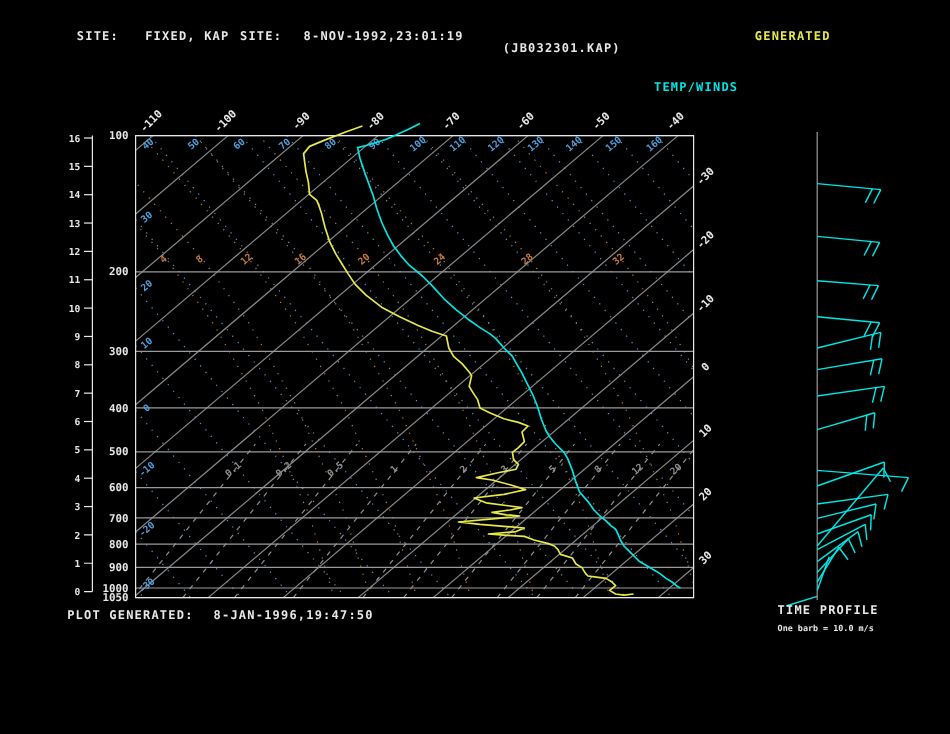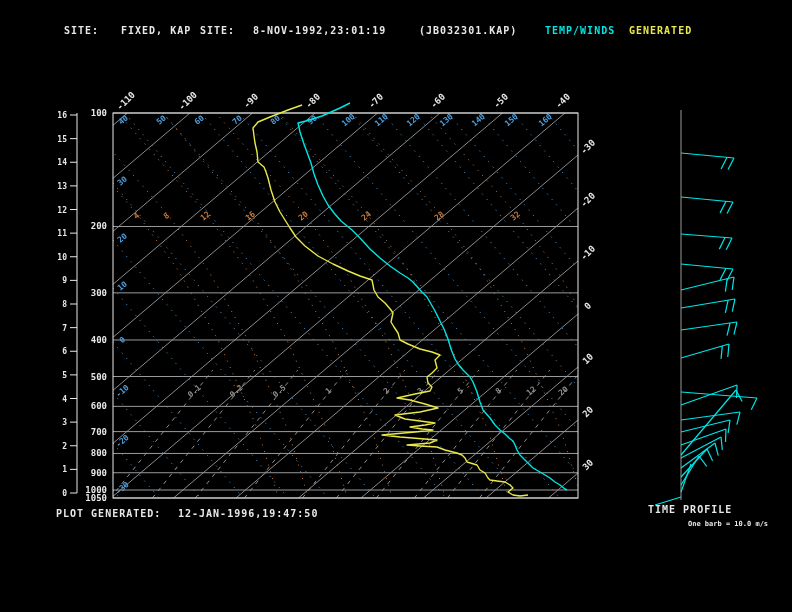--- a/index.html
+++ b/index.html
@@ -1,33 +1,33 @@
 <!DOCTYPE html>
 <html><head>
 <meta charset="utf-8">
 <style>
   html,body{margin:0;padding:0;background:#000;}
   #screen{position:relative;width:792px;height:612px;background:#000;overflow:hidden;
           font-family:"DejaVu Sans Mono","Liberation Mono",monospace;}
   .txt{position:absolute;font-size:10px;font-weight:bold;letter-spacing:1px;white-space:pre;color:#e8e8e8;}
-  .cyan{color:#00e5e5;}
+  .cyan{color:#00e5e5;margin-top:43px;}
   .yellow{color:#e8e84a;}
-  .small{font-size:7px;letter-spacing:0px;margin-left:40px;}
+  .small{font-size:7px;letter-spacing:0px;}
   svg{position:absolute;left:0;top:0;}
 </style>
 </head>
 <body>
 
 <div id="screen">
 
   <span class="txt" style="left:64px;top:25px">SITE:</span>
   <span class="txt" style="left:121px;top:25px">FIXED, KAP</span>
   <span class="txt" style="left:200px;top:25px">SITE:</span>
   <span class="txt" style="left:253px;top:25px">8-NOV-1992,23:01:19</span>
-  <span class="txt" style="left:419px;top:25px">(JB032301.KAP)</span>
+  <span class="txt" style="left:419px;top:35px">(JB032301.KAP)</span>
   <span class="txt cyan" style="left:545px;top:25px">TEMP/WINDS</span>
   <span class="txt yellow" style="left:629px;top:25px">GENERATED</span>
 
   <div id="chart">
       <svg width="792" height="612">
         <defs>
           <clipPath id="pc">
             <rect x="113" y="113" width="465" height="385"></rect>
           </clipPath>
         </defs>
@@ -255,17 +255,17 @@
           <line x1="707" y1="449" x2="712.5749938332424" y2="460.74391092265734" stroke="#00e5e5" stroke-width="1.2"></line>
           <line x1="681" y1="485" x2="699" y2="456" stroke="#00e5e5" stroke-width="1.2"></line>
           <line x1="699" y1="456" x2="706.7228042326554" y2="466.4574516390983" stroke="#00e5e5" stroke-width="1.2"></line>
           <line x1="681" y1="492" x2="691" y2="464" stroke="#00e5e5" stroke-width="1.2"></line>
           <line x1="681" y1="497" x2="655" y2="505" stroke="#00e5e5" stroke-width="1.2"></line>
         </g>
       </svg>
     </div>
 
   <span class="txt" style="left:56px;top:508px">PLOT GENERATED:</span>
-  <span class="txt" style="left:178px;top:508px">12-JAN-1996,19:47:50</span>
+  <span class="txt" style="left:178px;top:508px">8-JAN-1996,19:47:50</span>
   <span class="txt" style="left:648px;top:504px">TIME PROFILE</span>
   <span class="txt small" style="left:648px;top:520px">One barb = 10.0 m/s</span>
 
 </div>
 
 </body></html>

